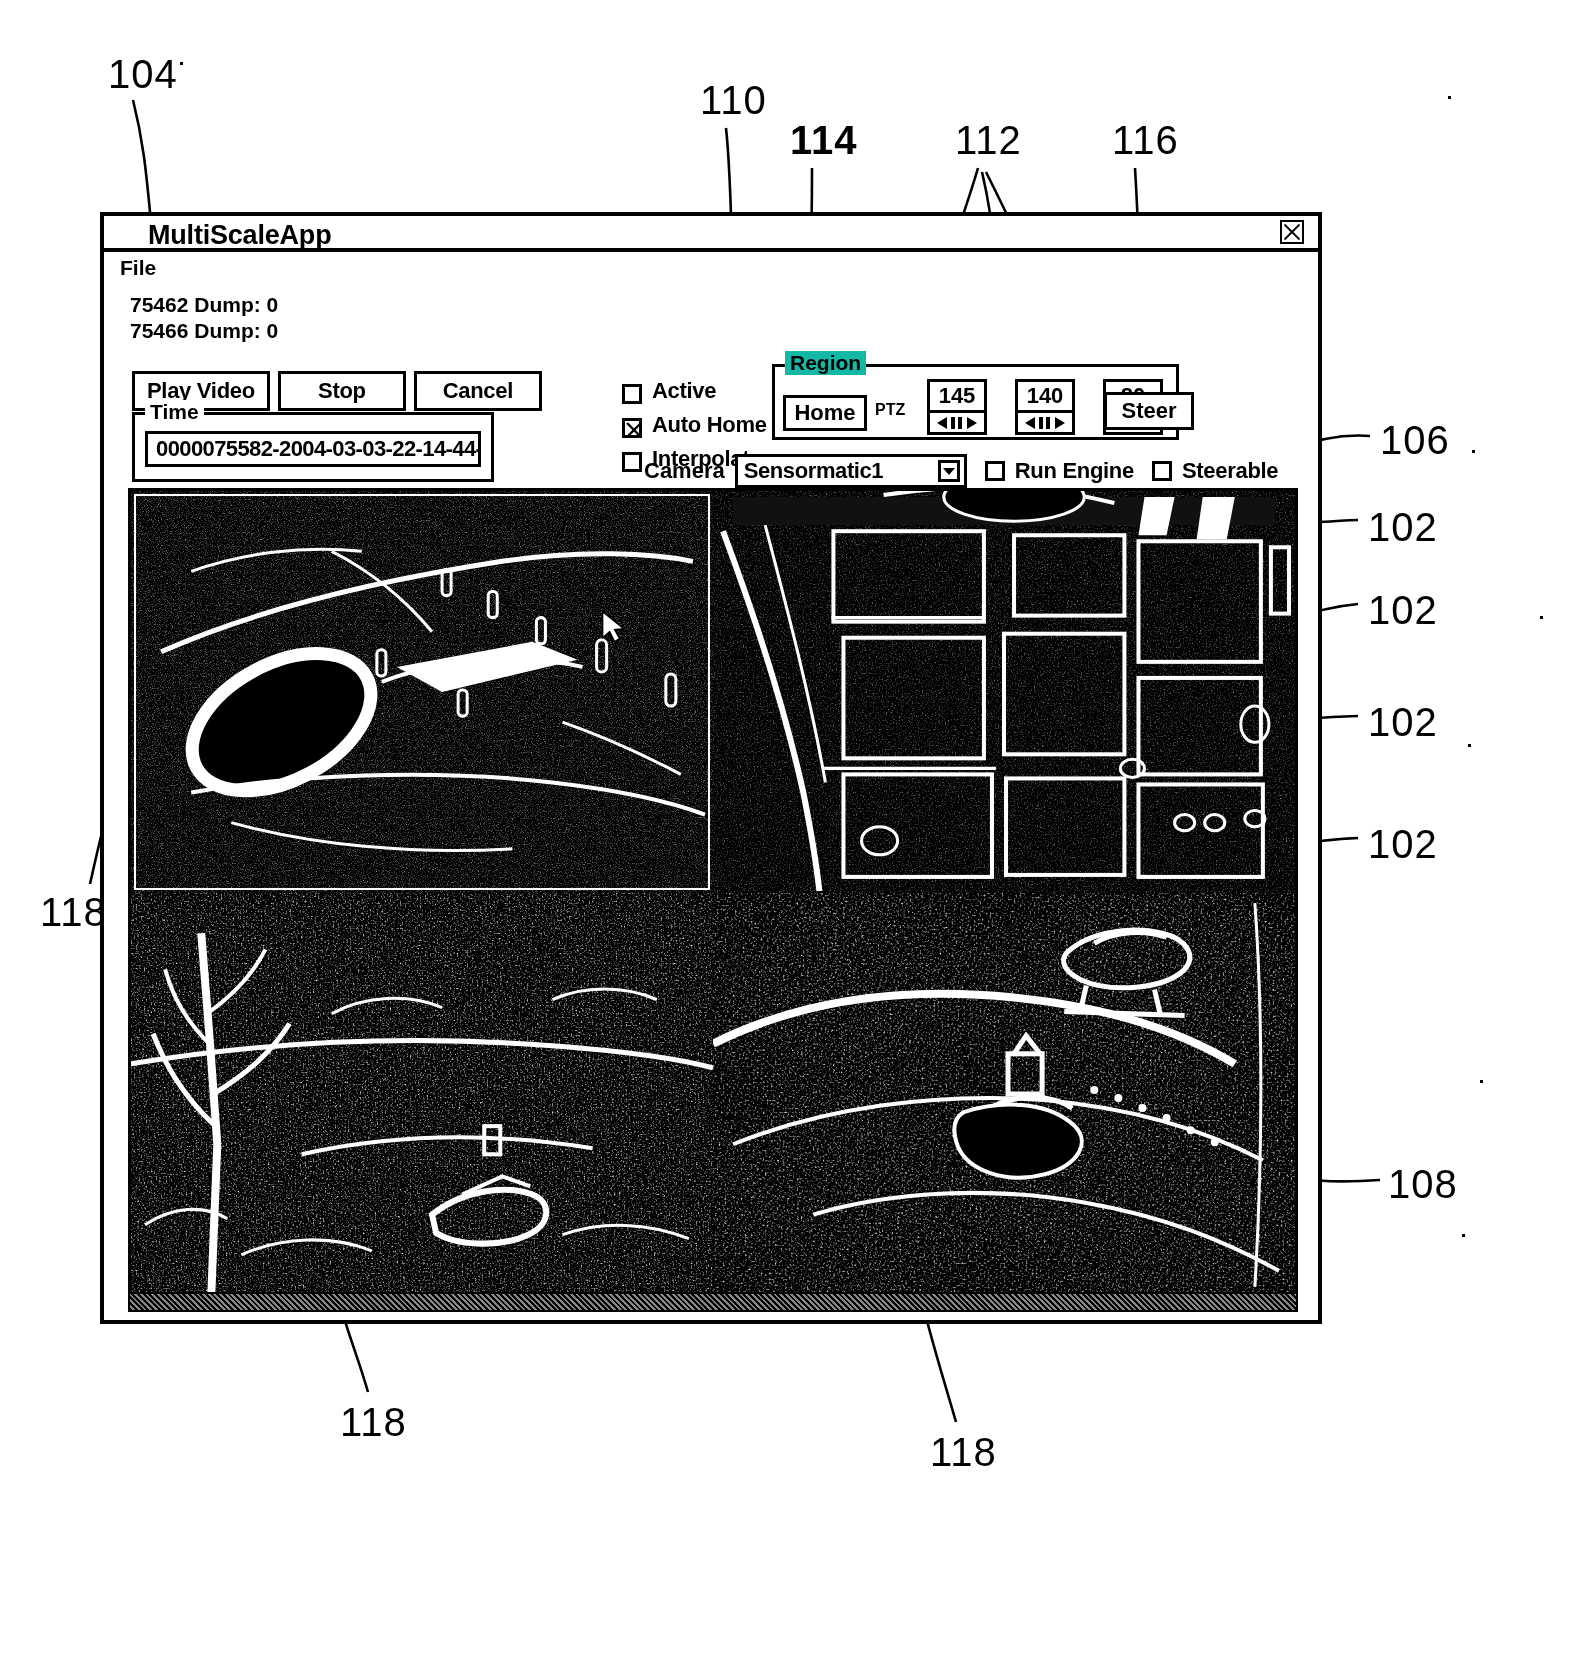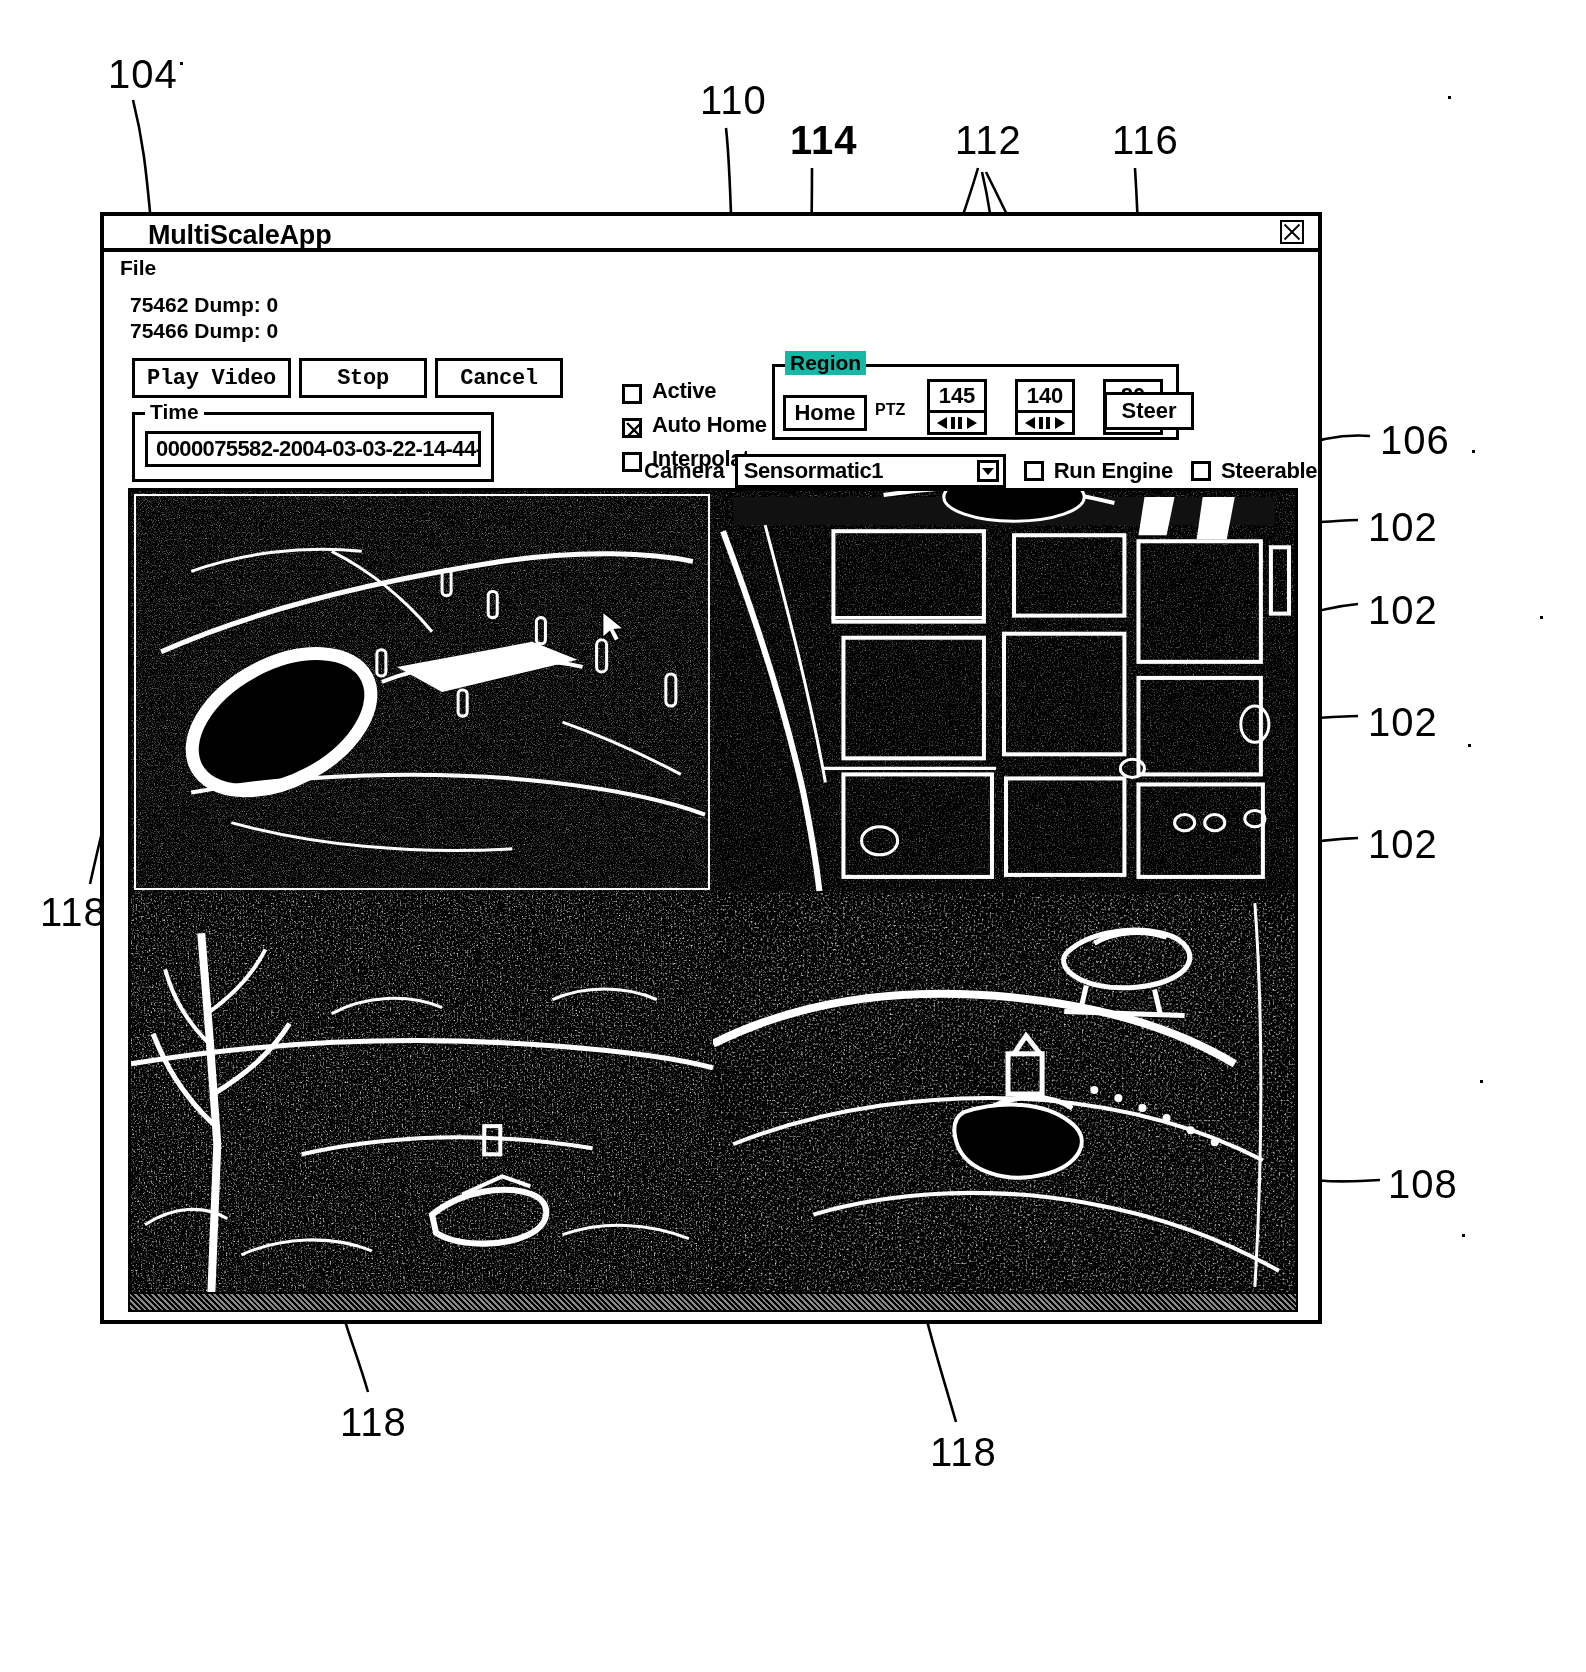--- a/index.html
+++ b/index.html
@@ -91,23 +91,22 @@
     font-size: 21px;
     font-weight: 700;
     line-height: 26px;
   }
   #status-lines div { white-space: nowrap; }
 
   
   #button-row {
     position: absolute;
     left: 28px;
-    top: 142px;
-    display: flex;
-    font-family: Liberation Mono, monospace;
+    top: 155px;
+    display: flex;
   }
   .btn {
     border: 3.5px solid #000;
     background: #fff;
     height: 40px;
     min-width: 128px;
     display: flex;
     align-items: center;
     justify-content: center;
     font-size: 22px;
@@ -272,21 +271,21 @@
   
   #camera-row {
     position: absolute;
     left: 540px;
     top: 238px;
     display: flex;
     align-items: center;
   }
   #camera-label { font-size: 22px; font-weight: 700; margin-right: 10px; }
   #camera-select {
-    width: 271px;
+    width: 232px;
     height: 34px;
     border: 3.5px solid #000;
     box-sizing: border-box;
     display: flex;
     align-items: center;
     background: #fff;
     position: relative;
   }
   #camera-value {
     font-size: 22px;

